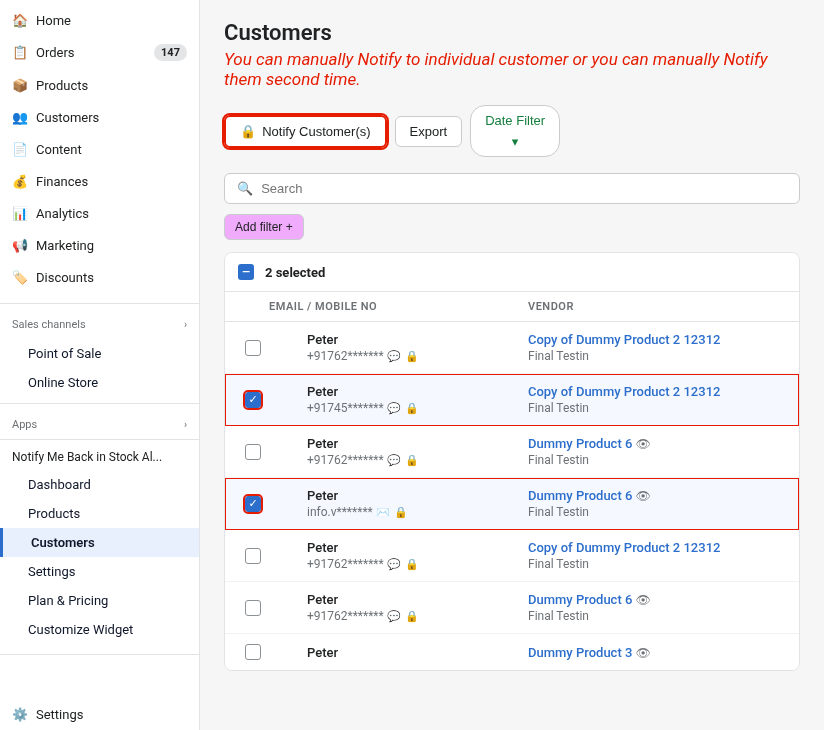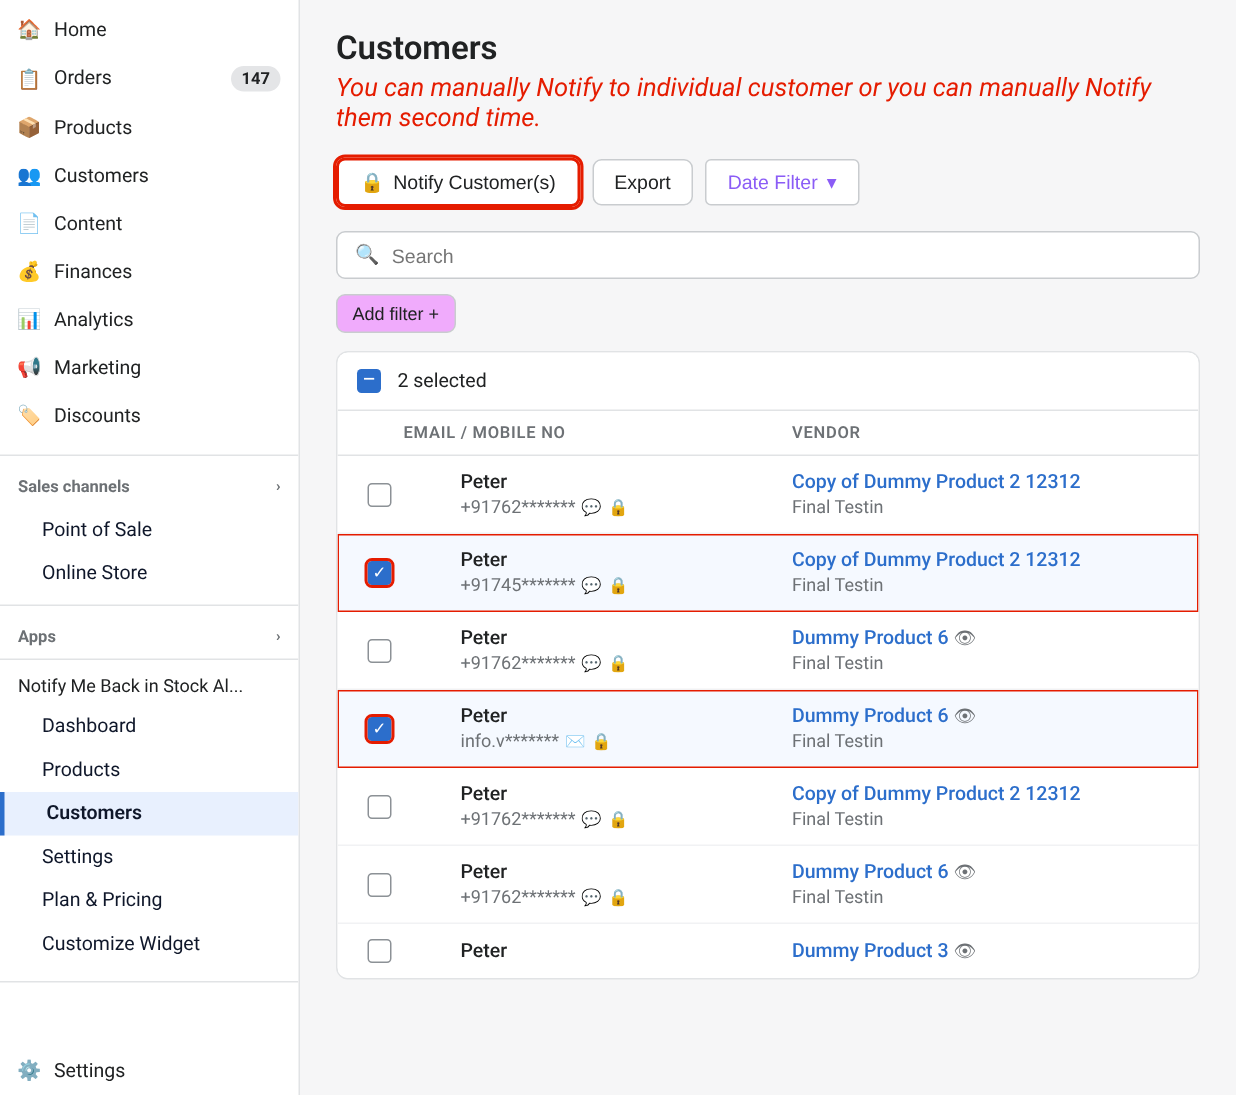--- a/index.html
+++ b/index.html
@@ -5,56 +5,56 @@
     * { box-sizing: border-box; margin: 0; padding: 0; }
     body { font-family: -apple-system, BlinkMacSystemFont, 'Segoe UI', Roboto, sans-serif; font-size: 13px; background: #f6f6f7; display: flex; height: 730px; overflow: hidden; }
 
     
     .sidebar { width: 200px; background: #fff; border-right: 1px solid #e1e3e5; display: flex; flex-direction: column; overflow-y: auto; flex-shrink: 0; }
     .sidebar-section { padding: 4px 0; }
     .sidebar-item { display: flex; align-items: center; padding: 8px 12px; cursor: pointer; color: #202223; font-size: 13px; gap: 8px; }
     .sidebar-item .icon { width: 16px; height: 16px; display: flex; align-items: center; justify-content: center; color: #5c5f62; flex-shrink: 0; }
     .sidebar-item .badge { margin-left: auto; background: #e4e5e7; border-radius: 10px; padding: 2px 7px; font-size: 11px; font-weight: bold; }
     .sidebar-divider { border: none; border-top: 1px solid #e1e3e5; margin: 6px 0; }
-    .sidebar-section-label { padding: 8px 12px; font-size: 11px; color: #6d7175; font-weight: 700; display: flex; align-items: center; justify-content: space-between; }
+    .sidebar-section-label { padding: 8px 12px; font-size: 11px; color: #6d7175; font-weight: 400; display: flex; align-items: center; justify-content: space-between; }
     .sidebar-section-label .chevron { font-size: 10px; }
     .sidebar-sub-item { padding: 7px 12px 7px 28px; cursor: pointer; color: #0f172a; font-size: 13px; }
     .sidebar-sub-item.active { background: #e8f0fe; font-weight: 600; border-left: 3px solid #2c6ecb; }
     .notify-app-section { border-top: 1px solid #e1e3e5; padding: 4px 0; }
 
     
     .main { flex: 1; overflow-y: auto; background: #f6f6f7; }
     .main-inner { padding: 20px 24px; }
 
     
     .page-title { font-size: 22px; font-weight: 600; color: #202223; margin-bottom: 4px; }
     .page-subtitle { color: #e51c00; font-size: 17px; margin-bottom: 16px; font-style: italic; }
 
     
     .toolbar { display: flex; align-items: center; gap: 8px; margin-bottom: 16px; }
     .btn-notify { display: flex; align-items: center; gap: 6px; padding: 7px 14px; background: #fff; border: 2px solid #e51c00; border-radius: 6px; cursor: pointer; font-size: 13px; font-weight: 500; color: #202223; outline: 2px solid #e51c00; outline-offset: 0; }
     .btn-export { padding: 7px 14px; background: #fff; border: 1px solid #c9cccf; border-radius: 6px; cursor: pointer; font-size: 13px; color: #202223; }
-    .btn-date-filter { padding: 7px 14px; background: #fff; border: 1px solid #c9cccf; border-radius: 4px; cursor: pointer; font-size: 13px; color: #8b5cf6; display: flex; align-items: center; gap: 6px; }
+    .btn-date-filter { padding: 7px 14px; background: #fff; border: 1px solid #c9cccf; border-radius: 15px; cursor: pointer; font-size: 13px; color: #15803d; display: flex; align-items: center; gap: 6px; flex-direction: column; }
 
     
     .search-bar { display: flex; align-items: center; background: #fff; border: 1px solid #c9cccf; border-radius: 6px; padding: 7px 12px; gap: 8px; margin-bottom: 10px; }
     .search-bar input { border: none; outline: none; font-size: 13px; flex: 1; color: #202223; background: transparent; }
     .search-bar .search-icon { color: #8c9196; }
 
     
     .filter-bar { margin-bottom: 12px; }
     .btn-add-filter { padding: 5px 10px; background: #f0abfc; border: 1px solid #c9cccf; border-radius: 6px; cursor: pointer; font-size: 12px; color: #202223; }
 
     
     .table-container { background: #fff; border: 1px solid #e1e3e5; border-radius: 8px; overflow: hidden; }
     .table-header-row { display: flex; align-items: center; padding: 10px 12px; background: #fff; border-bottom: 1px solid #e1e3e5; gap: 10px; }
     .bulk-checkbox { width: 18px; height: 18px; display: flex; align-items: center; justify-content: center; }
     .indeterminate-check { width: 16px; height: 16px; background: #2c6ecb; border-radius: 3px; display: flex; align-items: center; justify-content: center; cursor: pointer; }
     .indeterminate-check::after { content: '—'; color: #fff; font-size: 10px; font-weight: 700; line-height: 1; }
-    .selected-label { font-size: 13px; font-weight: 400; color: #202223; }
+    .selected-label { font-size: 13px; font-weight: 700; color: #202223; }
 
     .table-col-headers { display: grid; grid-template-columns: 32px 1fr 1fr; padding: 8px 12px; border-bottom: 1px solid #e1e3e5; }
     .col-email { font-size: 11px; color: #6d7175; text-transform: uppercase; font-weight: 600; letter-spacing: 0.5px; }
     .col-vendor { font-size: 11px; color: #6d7175; text-transform: uppercase; font-weight: 600; letter-spacing: 0.5px; }
 
     .table-row { display: grid; grid-template-columns: 32px 1fr 1fr; padding: 10px 12px; border-bottom: 1px solid #f1f2f4; align-items: center; background: #fff; }
     .table-row.selected { background: #f5f9ff; }
     .table-row:last-child { border-bottom: none; }
 
     .checkbox-cell { display: flex; align-items: center; justify-content: center; }

